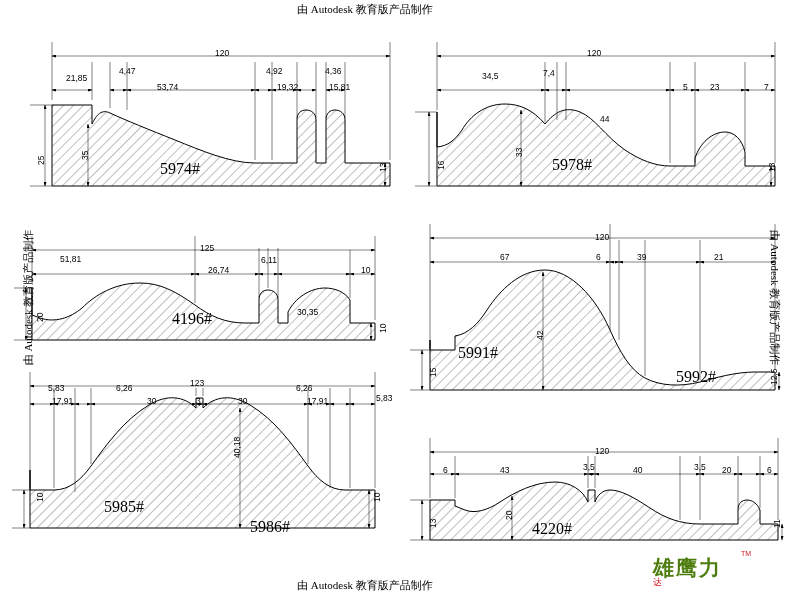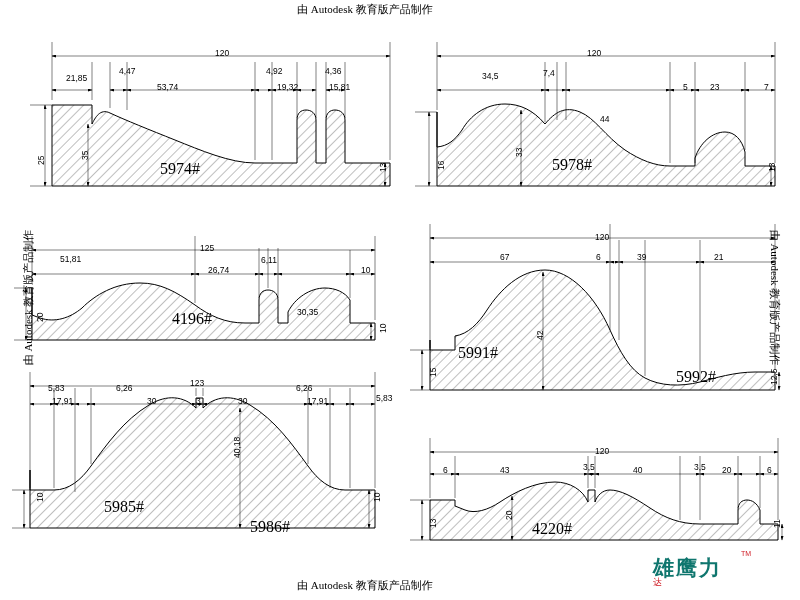--- a/index.html
+++ b/index.html
@@ -60,21 +60,21 @@
   .logo{
     position:absolute;
     left:653px;top:548px;
     width:140px;height:44px;
   }
   .logo-text{
     position:absolute;left:0;top:6px;
     font-family:"Liberation Serif", serif;
     font-size:21px;
     font-weight:bold;
-    color:#0f766e;
+    color:#4d7c0f;
     letter-spacing:2px;
   }
   .logo-tm{
     position:absolute;left:88px;top:2px;
     font-family:"Liberation Sans", sans-serif;
     font-size:7px;color:#cf1b24;
   }
   .logo-sub{
     position:absolute;left:0px;top:28px;
     font-family:"Liberation Sans", sans-serif;

